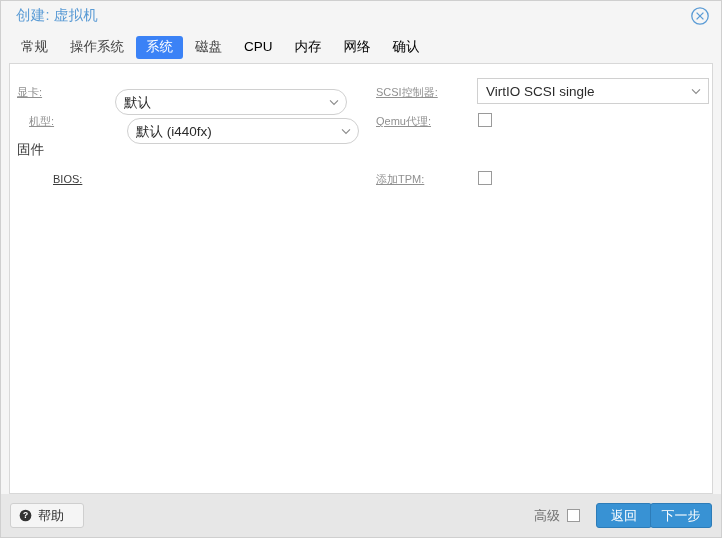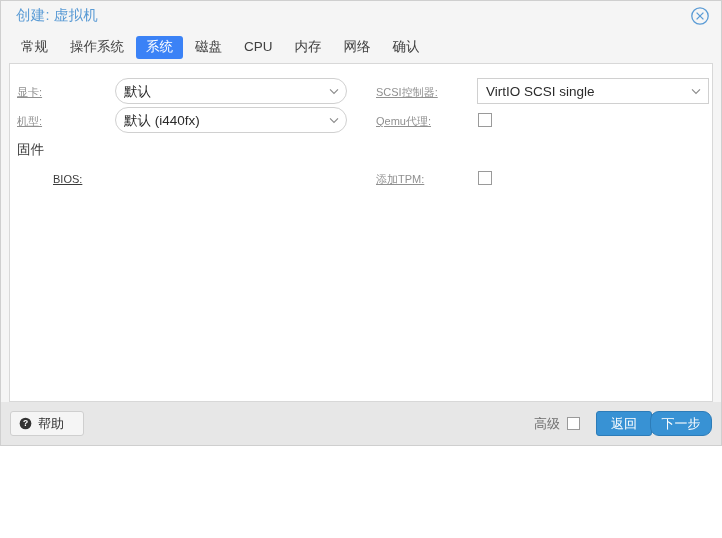--- a/index.html
+++ b/index.html
@@ -12,21 +12,21 @@
     height: 538px;
     overflow: hidden;
     font-family: "Liberation Sans", "DejaVu Sans", sans-serif;
     -webkit-font-smoothing: antialiased;
   }
 
   
   .window {
     position: relative;
     width: 722px;
-    height: 446px;
+    height: 538px;
     box-sizing: border-box;
     background: #f5f5f5;
     border: 1px solid #cfcfcf;
     display: flex;
     flex-direction: column;
   }
 
   
   .header {
     position: relative;
@@ -70,21 +70,21 @@
     border-radius: 3px;
     white-space: nowrap;
     cursor: pointer;
     line-height: 16px;
   }
   .tab.active {
     background: #3b82f6;
     color: #ffffff;
   }
   .tab.disabled {
-    color: #404040;
+    color: #000000;
     cursor: default;
   }
 
   
   .content {
     position: relative;
     margin: 0 8px;
     flex: 1 1 auto;
     background: #ffffff;
     border: 1px solid #d8d8d8;
@@ -135,21 +135,21 @@
 
   
   .select {
     position: absolute;
     height: 26px;
     box-sizing: border-box;
     background: #ffffff;
     border: 1px solid #d0d0d0;
     cursor: pointer;
   }
-  .col-left .select  { left: 105px; width: 232px; top: 0px; border-radius: 13px; }
+  .col-left .select  { left: 105px; width: 232px; top: 11px; border-radius: 13px; }
   .col-right .select { left: 110px; width: 232px; top: 0px; }
   .select .val {
     position: absolute;
     left: 8px;
     top: 4px;
     right: 24px;
     font-size: 13.5px;
     color: #2b2b2b;
     white-space: nowrap;
     overflow: hidden;
@@ -208,21 +208,21 @@
   }
   .help-ico { width: 13px; height: 13px; display: block; }
   .btn-primary {
     background: #3892d4;
     border: 1px solid #2d7cb8;
     color: #ffffff;
     width: 56px;
     text-align: center;
   }
   .btn-back { right: 60px; }
-  .btn-next { right: 0px; width: 62px; border-radius: 9px; }
+  .btn-next { right: 0px; width: 62px; }
   .footer .right-group {
     position: absolute;
     right: 9px;
     top: 0;
     height: 43px;
     width: 190px;
   }
   .adv-label {
     position: absolute;
     right: 152px;
@@ -280,21 +280,21 @@
         <div class="row" style="top:14px;">
           <div class="fld-label">显卡:</div>
           <div class="select">
             <div class="val">默认</div>
             <svg class="chev" viewBox="0 0 10 7">
               <polyline points="1,1.4 5,5.4 9,1.4" fill="none" stroke="#8a8a8a" stroke-width="1.1"></polyline>
             </svg>
           </div>
         </div>
 
-        <div class="row" style="top:43px;">
+        <div class="row" style="top:43px;margin-left:12px;">
           <div class="fld-label">机型:</div>
           <div class="select">
             <div class="val">默认 (i440fx)</div>
             <svg class="chev" viewBox="0 0 10 7">
               <polyline points="1,1.4 5,5.4 9,1.4" fill="none" stroke="#8a8a8a" stroke-width="1.1"></polyline>
             </svg>
           </div>
         </div>
 
         <div class="row" style="top:73px;">

